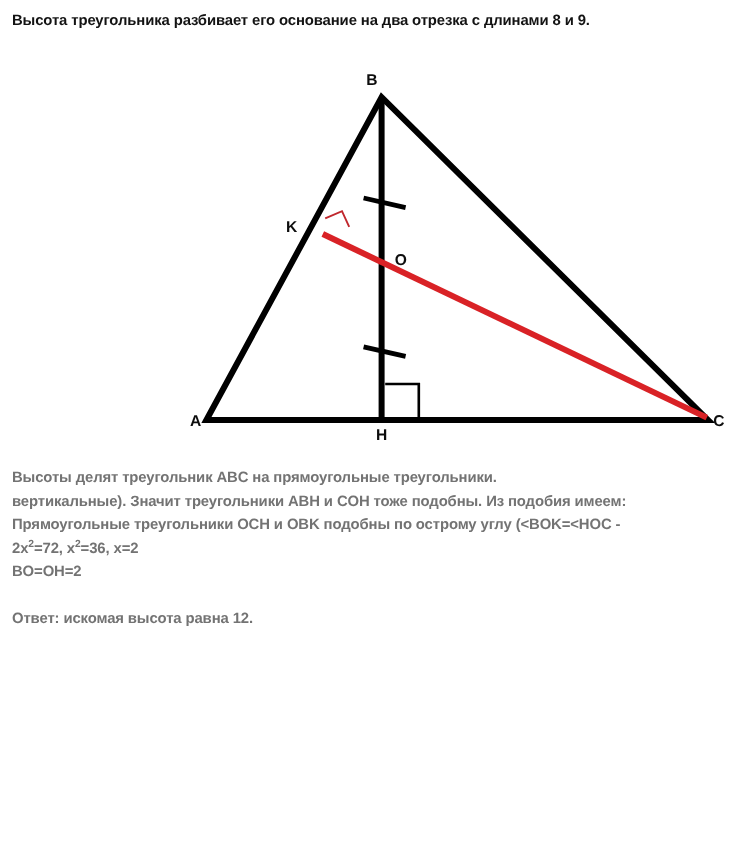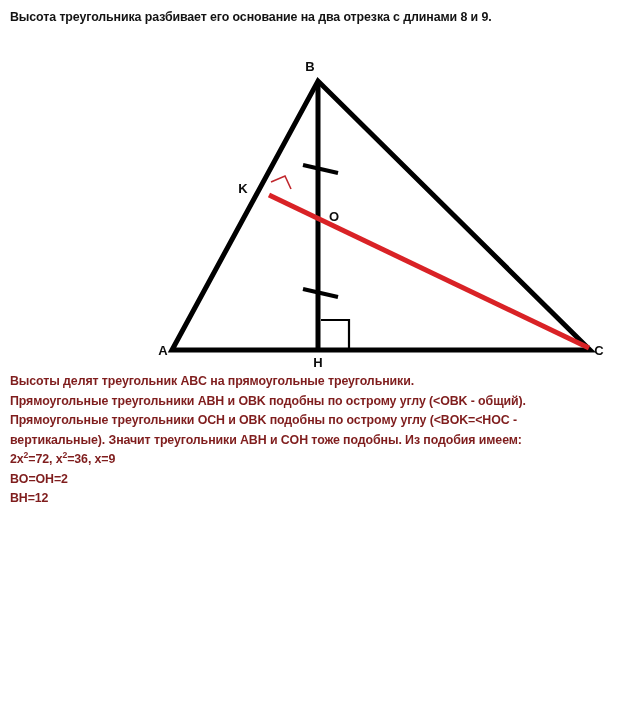--- a/index.html
+++ b/index.html
@@ -41,27 +41,27 @@
     top: 55px;
     width: 620px;
     height: 320px;
   }
   .figure-wrap svg {
     display: block;
   }
   .solution-block {
     position: absolute;
     left: 10px;
-    top: 372px;
+    top: 389px;
     width: 604px;
     font-size: 12.4px;
     font-weight: bold;
     line-height: 19.5px;
     letter-spacing: -0.1px;
-    color: #7f1d1d;
+    color: #737373;
   }
   .solution-block p {
     margin: 0;
     white-space: nowrap;
   }
   .answer-line {
     margin-top: 19.5px !important;
   }
   sup {
     font-size: 8.6px;
@@ -106,21 +106,20 @@
       <text class="vertex-label" x="599" y="300" text-anchor="middle">C</text>
       <text class="vertex-label" x="318" y="312" text-anchor="middle">H</text>
       <text class="vertex-label" x="243" y="138" text-anchor="middle">K</text>
       <text class="vertex-label" x="334" y="166" text-anchor="middle">O</text>
 
     </svg>
   </div>
 
   <div class="solution-block">
     <p>Высоты делят треугольник ABC на прямоугольные треугольники.</p>
-    <p>Прямоугольные треугольники ABH и OBK подобны по острому углу (&lt;OBK - общий).</p>
+    <p>вертикальные). Значит треугольники ABH и COH тоже подобны. Из подобия имеем:</p>
     <p>Прямоугольные треугольники OCH и OBK подобны по острому углу (&lt;BOK=&lt;HOC -</p>
-    <p>вертикальные). Значит треугольники ABH и COH тоже подобны. Из подобия имеем:</p>
-    <p><span>2x</span><sup>2</sup><span>=72, x</span><sup>2</sup><span>=36, x=9</span></p>
+    <p><span>2x</span><sup>2</sup><span>=72, x</span><sup>2</sup><span>=36, x=2</span></p>
     <p>BO=OH=2</p>
-    <p>BH=12</p>
+    <p class="answer-line">Ответ: искомая высота равна 12.</p>
   </div>
 
 </div>
 
 </body></html>

